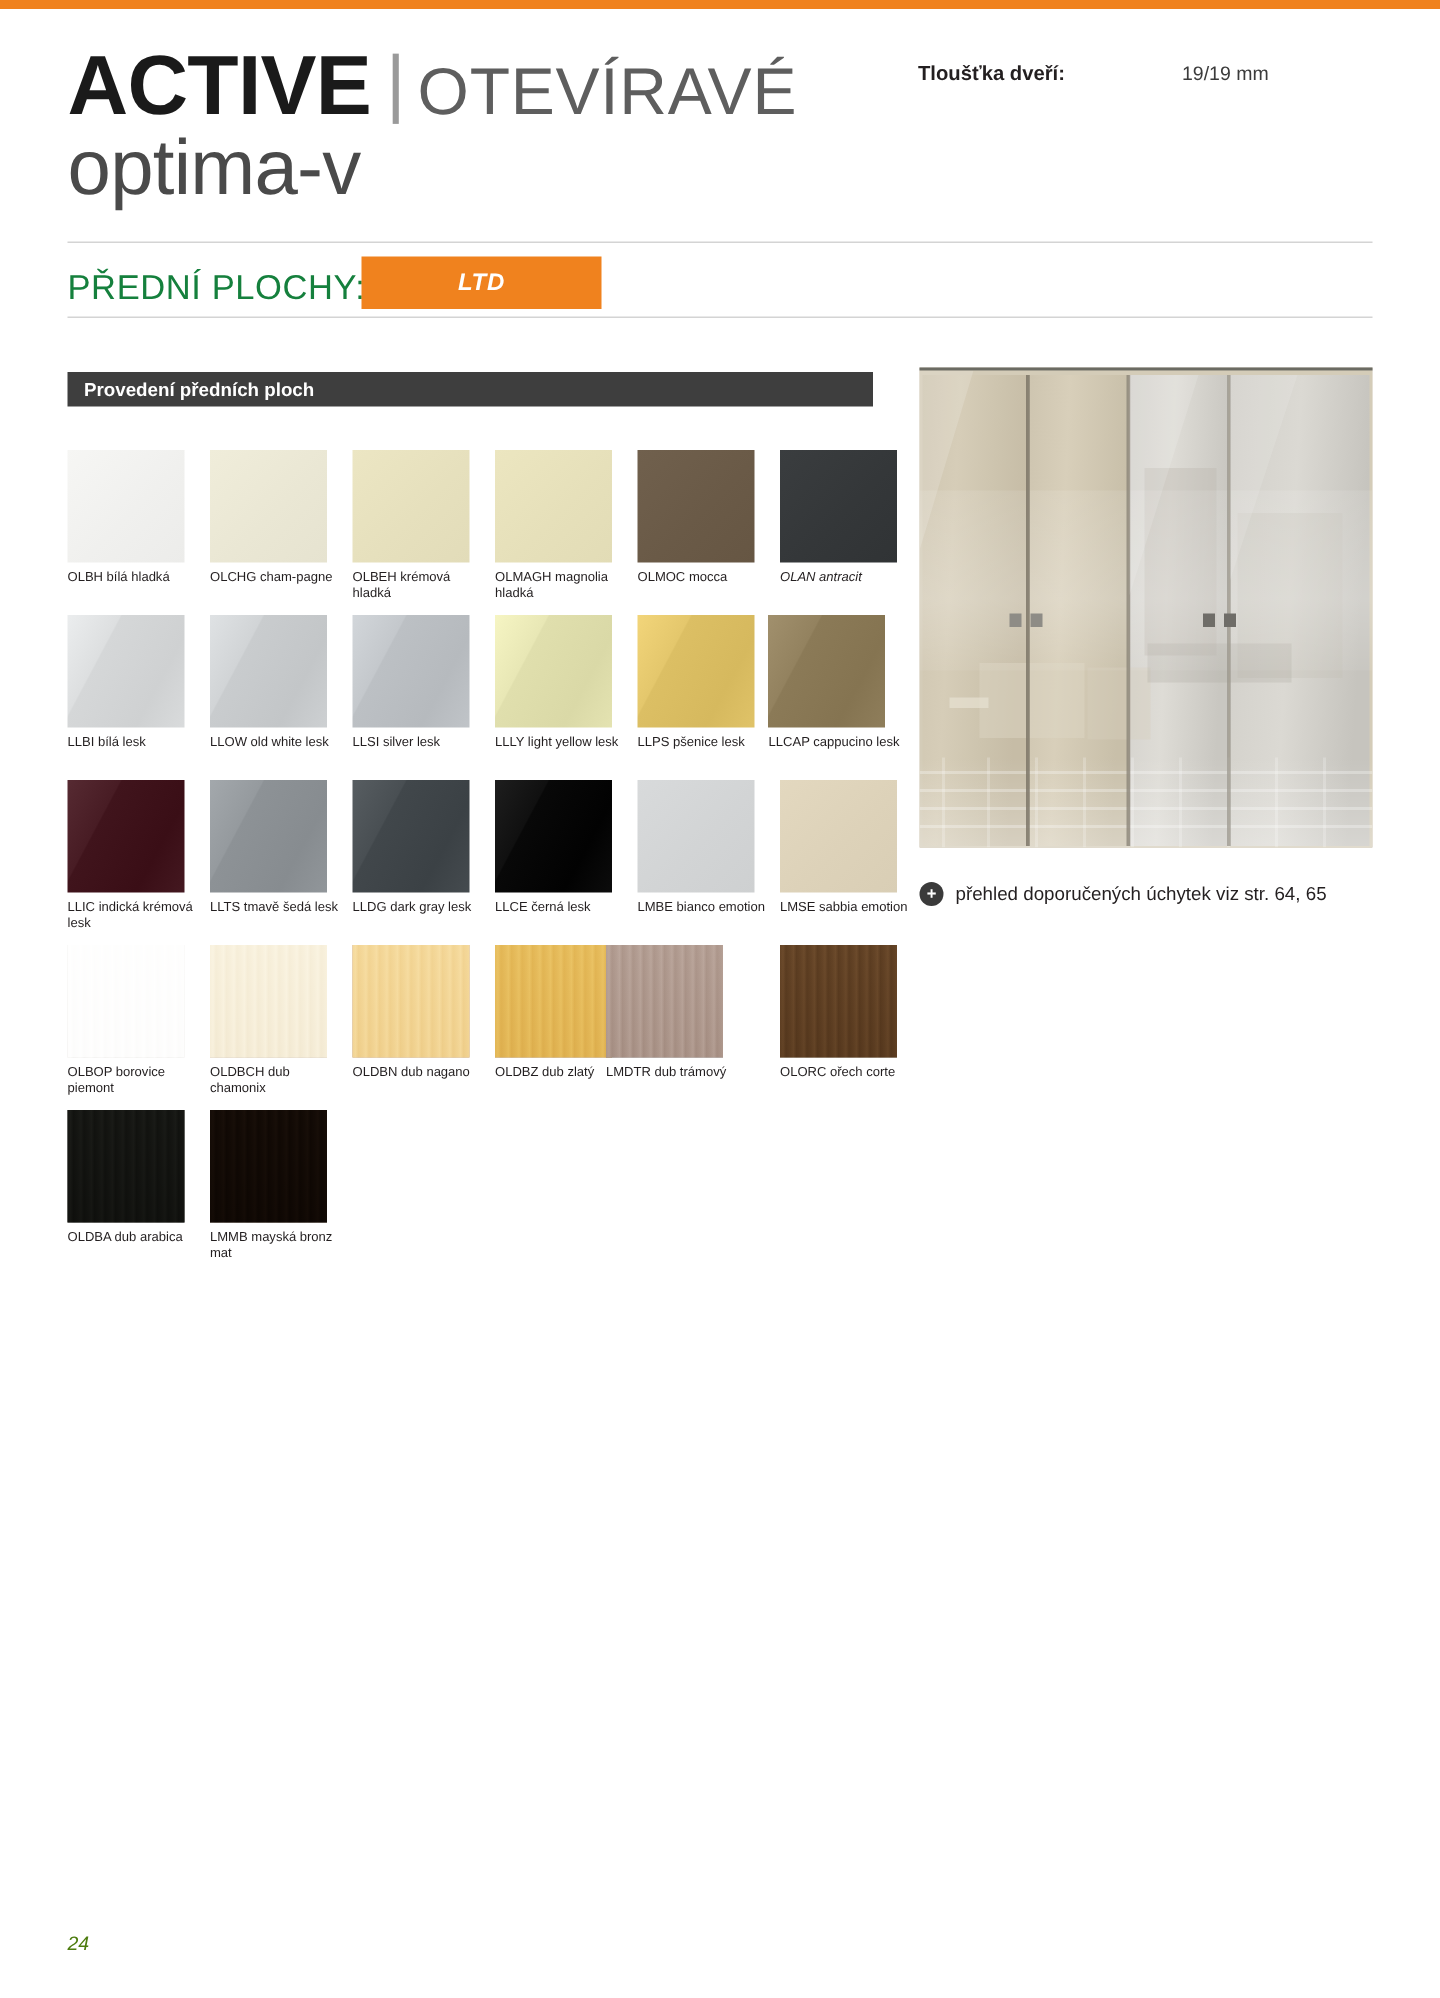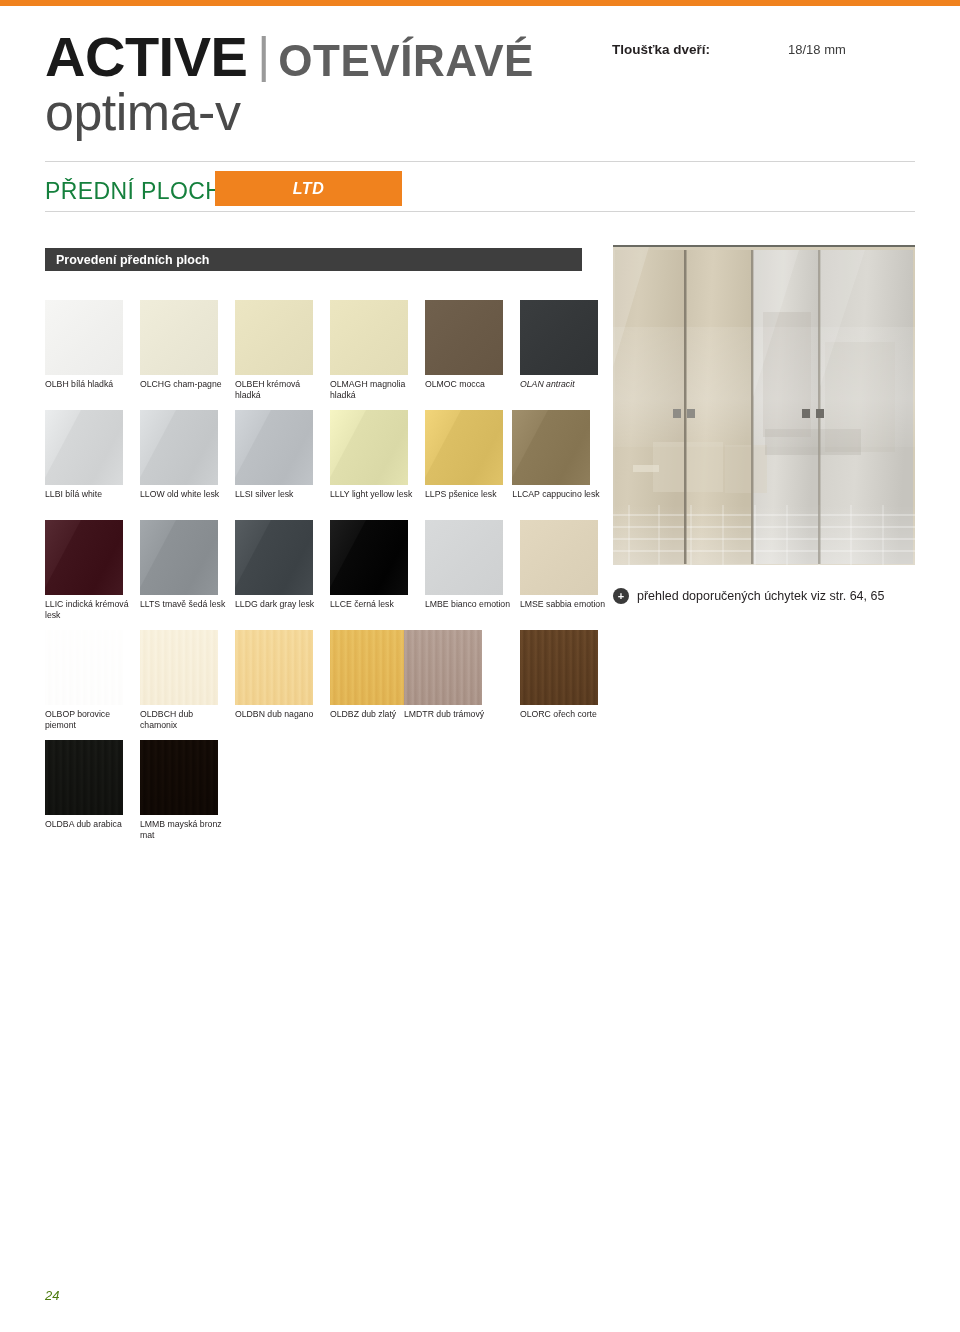--- a/index.html
+++ b/index.html
@@ -49,21 +49,21 @@
   .brand-sep {
     font-size: 50px;
     font-weight: 300;
     color: #9a9a9a;
     margin: 0 8px 0 10px;
     position: relative;
     top: -4px;
   }
   .brand-sub {
     font-size: 44px;
-    font-weight: 700;
+    font-weight: 400;
     letter-spacing: 0.5px;
     color: #5e5e5e;
     font-family: "Liberation Sans", sans-serif;
   }
   .title-line2 {
     font-size: 52px;
     font-weight: 300;
     letter-spacing: -0.5px;
     color: #4a4a4a;
     line-height: 1.0;
@@ -111,22 +111,22 @@
   #front-label {
     position: absolute;
     left: 0; top: 10px;
     font-size: 23px;
     font-weight: 400;
     letter-spacing: 0.4px;
     color: #15803d;
   }
   #ltd-chip {
     position: absolute;
-    left: 170px; top: 3px;
-    width: 187px; height: 35px;
+    left: 196px; top: 3px;
+    width: 160px; height: 35px;
     background: #f0821e;
     color: #ffffff;
     font-size: 16px;
     font-style: italic;
     font-weight: 700;
     letter-spacing: 0.5px;
     display: flex;
     align-items: center;
     justify-content: center;
   }
@@ -232,21 +232,21 @@
 <div id="header">
 
   <div id="title-block">
     <div class="title-line1">
       <span class="brand">ACTIVE</span><span class="brand-sep">|</span><span class="brand-sub">OTEVÍRAVÉ</span>
     </div>
     <div class="title-line2">optima-v</div>
   </div>
 
   <div id="thickness-block">
-    <span id="thickness-label">Tloušťka dveří:</span><span id="thickness-value">18/18 mm</span>
+    <span id="thickness-label">Tloušťka dveří:</span><span id="thickness-value">19/19 mm</span>
   </div>
 
 </div>
 
 <div class="hrule" id="rule-1"></div>
 
 <div id="front-row">
   <div id="front-label">PŘEDNÍ PLOCHY:</div>
   <div id="ltd-chip">LTD</div>
 </div>
@@ -278,21 +278,21 @@
         <div class="swatch-label">OLMOC mocca</div>
       </div>
       <div class="swatch-cell" style="left: 475px; font-style: italic;">
         <div class="swatch-chip" style="background: linear-gradient(135deg, rgb(58, 61, 63) 0%, rgb(52, 55, 57) 55%, rgb(48, 51, 53) 100%);"></div>
         <div class="swatch-label">OLAN antracit</div>
       </div>
     </div>
     <div class="swatch-row">
       <div class="swatch-cell" style="left: 0px;">
         <div class="swatch-chip" style="background: linear-gradient(118deg, rgb(235, 237, 238) 0%, rgb(221, 223, 224) 30%, rgb(213, 215, 216) 31%, rgb(207, 209, 210) 72%, rgb(217, 219, 220) 100%);"></div>
-        <div class="swatch-label">LLBI bílá white</div>
+        <div class="swatch-label">LLBI bílá lesk</div>
       </div>
       <div class="swatch-cell" style="left: 95px;">
         <div class="swatch-chip" style="background: linear-gradient(118deg, rgb(223, 226, 228) 0%, rgb(209, 212, 214) 30%, rgb(201, 204, 206) 31%, rgb(195, 198, 200) 72%, rgb(205, 208, 210) 100%);"></div>
         <div class="swatch-label">LLOW old white lesk</div>
       </div>
       <div class="swatch-cell" style="left: 190px;">
         <div class="swatch-chip" style="background: linear-gradient(118deg, rgb(210, 214, 218) 0%, rgb(196, 200, 204) 30%, rgb(188, 192, 196) 31%, rgb(182, 186, 190) 72%, rgb(192, 196, 200) 100%);"></div>
         <div class="swatch-label">LLSI silver lesk</div>
       </div>
       <div class="swatch-cell" style="left: 285px;">

